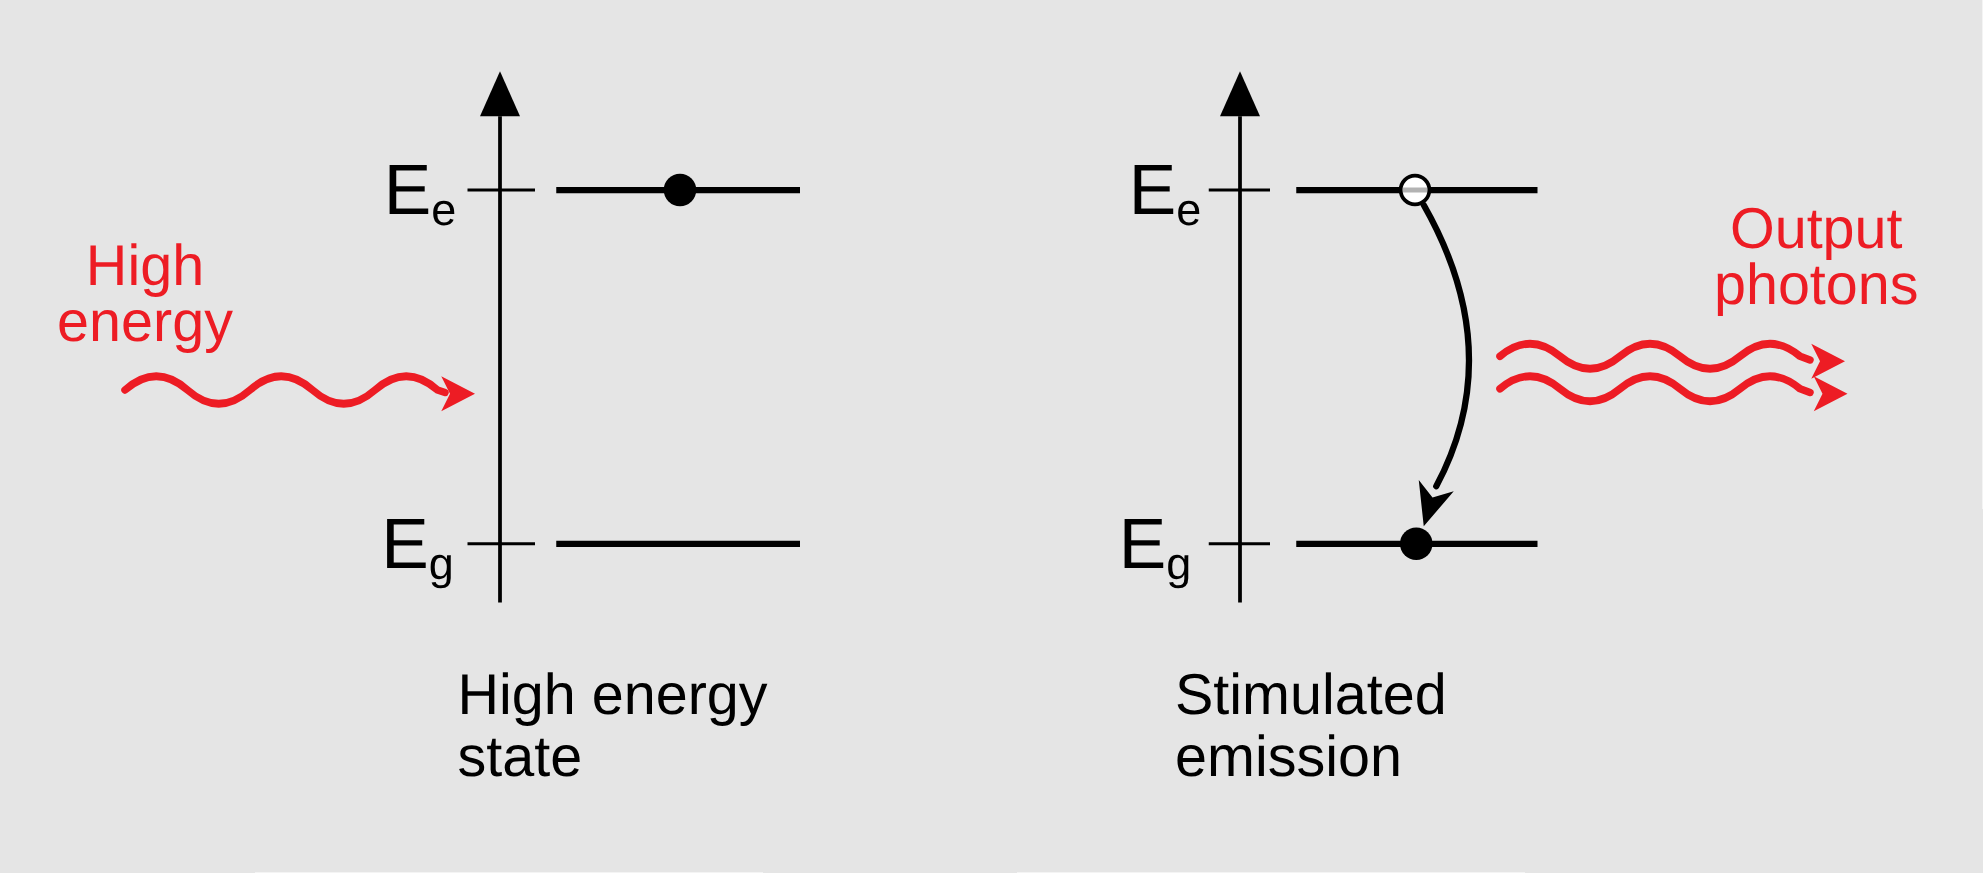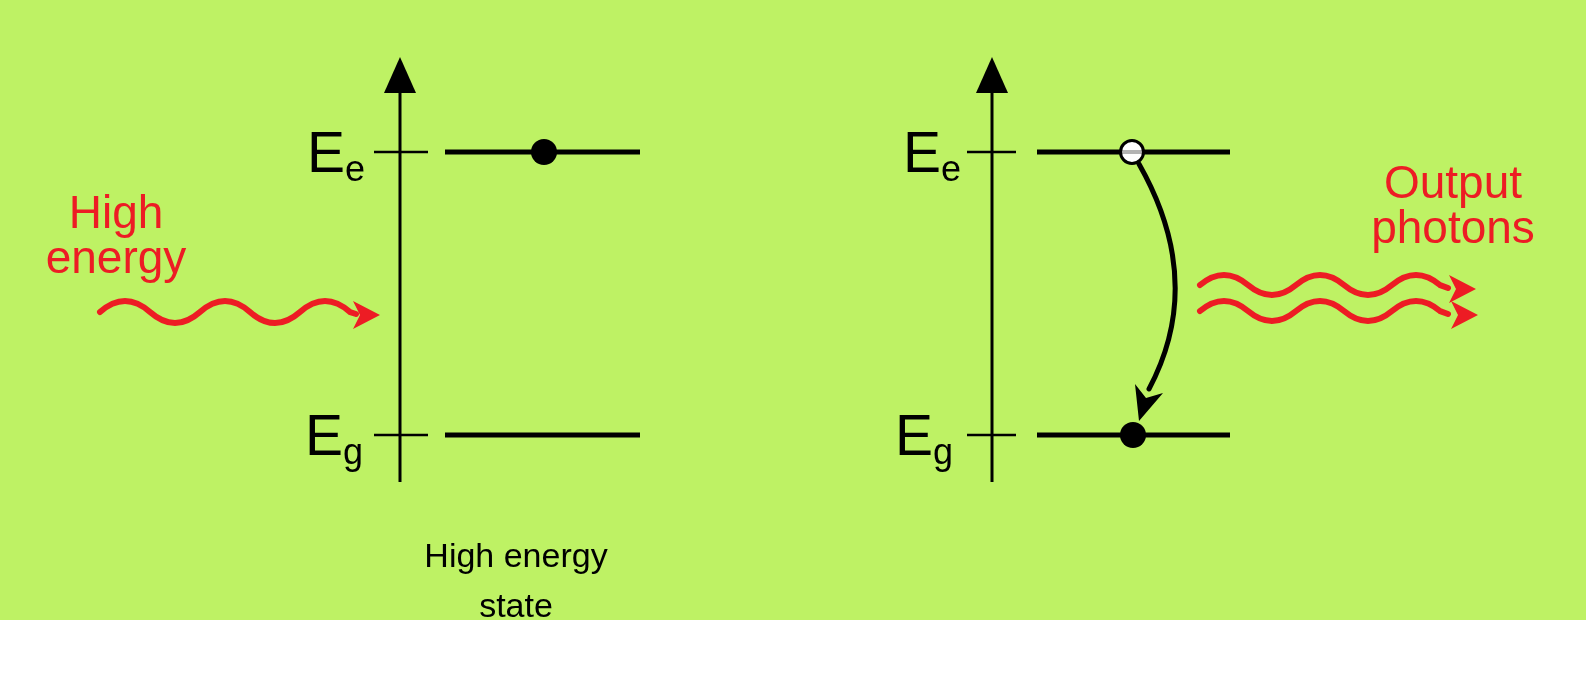--- a/index.html
+++ b/index.html
@@ -1,25 +1,25 @@
 <!DOCTYPE html>
 <html><head>
 <meta charset="utf-8">
 <style>
   html,body{margin:0;padding:0;background:#ffffff;}
   #canvas{
-    position:relative;width:1586px;height:620px;background:#bef264;
+    position:relative;width:1586px;height:698px;background:#e5e5e5;
     font-family:"Liberation Sans", sans-serif;color:#000;overflow:hidden;
   }
   #diagram-svg{position:absolute;left:0;top:0;}
   .abs{position:absolute;}
   .lvl{font-size:57px;line-height:1;white-space:nowrap;color:#000;}
   .lvl sub{font-size:36px;vertical-align:-0.26em;line-height:1;}
   .photon-label{color:#ED1C24;font-size:46px;line-height:45px;text-align:center;white-space:nowrap;}
-  .caption{font-size:34px;line-height:50px;text-align:center;color:#000;white-space:nowrap;}
+  .caption{font-size:46px;line-height:50px;text-align:left;color:#000;white-space:nowrap;}
 </style>
 </head>
 <body>
 
 <div id="canvas">
 
   <svg id="diagram-svg" width="1586" height="698" viewBox="0 0 1586 698">
 
     <g>
       <line x1="400" y1="93" x2="400" y2="482" stroke="#000" stroke-width="3"></line>
@@ -80,14 +80,18 @@
   <div class="abs photon-label" style="left:1313px;top:160px;width:280px;">
     <div>Output</div>
     <div>photons</div>
   </div>
 
   <div class="abs caption" style="left:366px;top:530px;width:300px;">
     <div>High energy</div>
     <div>state</div>
   </div>
 
+  <div class="abs caption" style="left:940px;top:530px;width:300px;">
+    <div>Stimulated</div>
+    <div>emission</div>
+  </div>
 
 </div>
 
 </body></html>

